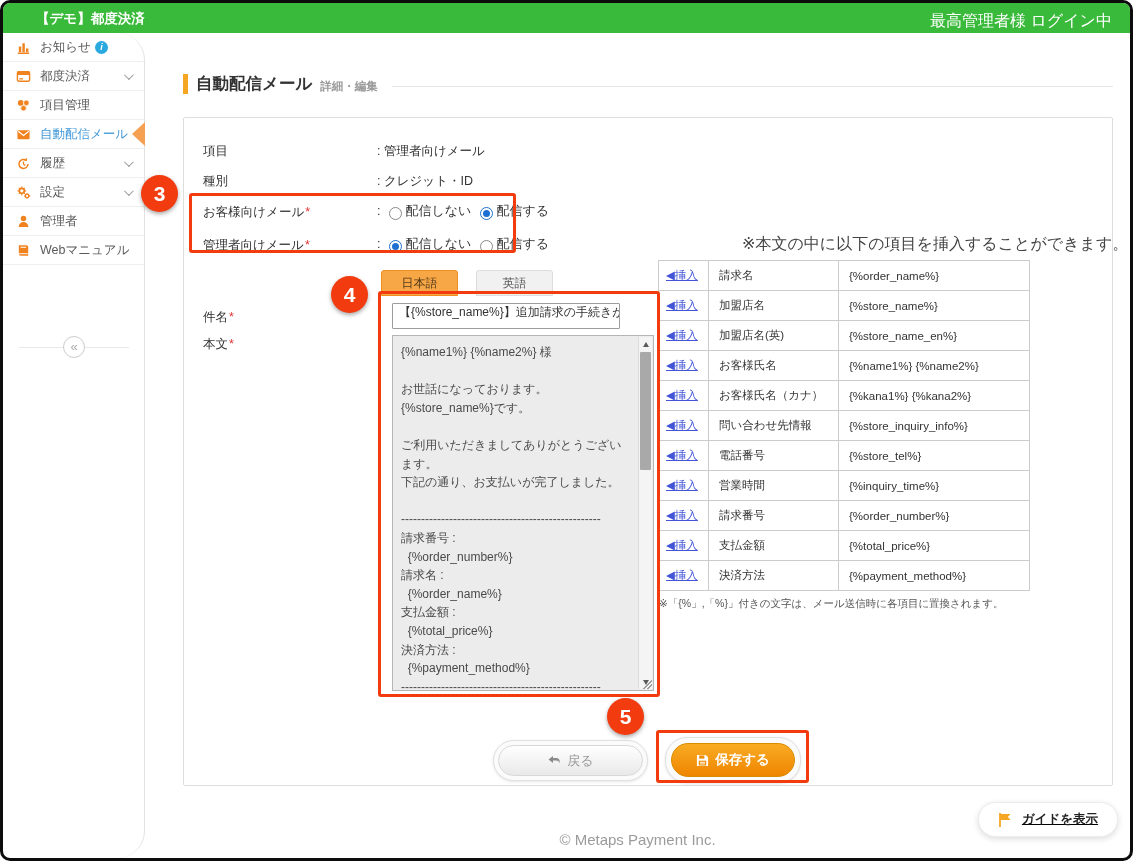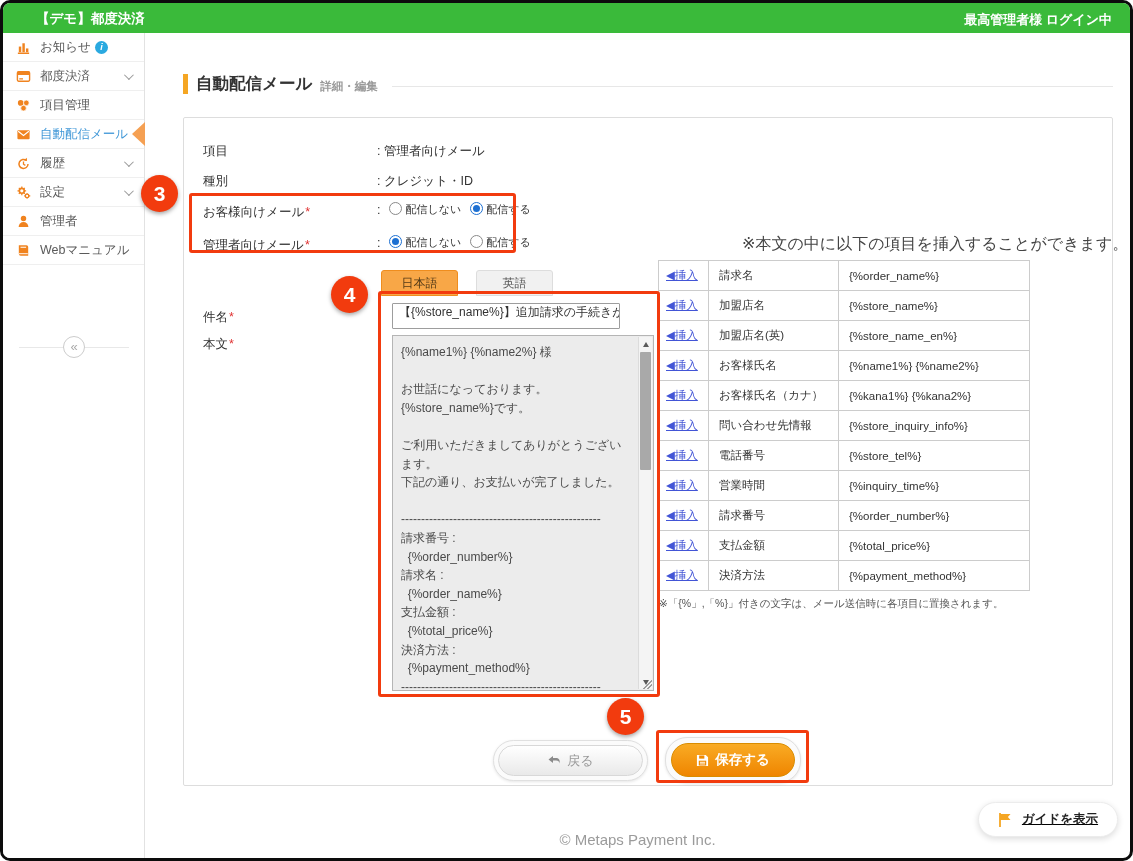--- a/index.html
+++ b/index.html
@@ -3,24 +3,24 @@
 <meta charset="utf-8">
 <style>
   * { margin:0; padding:0; box-sizing:border-box; }
   body { font-family:"Liberation Sans","DejaVu Sans",sans-serif; background:#fff; }
   .frame { position:relative; width:1133px; height:861px; border:3px solid #0c0c0c; border-radius:10px; overflow:hidden; background:#fff; }
   .abs { position:absolute; }
 
   
   .topbar { position:absolute; top:0; left:0; right:0; height:30px; background:#3aba3a; }
   .topbar .app-title { position:absolute; left:33px; top:7px; color:#fff; font-size:13.5px; font-weight:bold; }
-  .topbar .login { position:absolute; right:18px; top:8px; color:#fff; font-size:13px;font-weight:bold; }
-
-  
-  .sidebar { position:absolute; top:30px; left:0; bottom:0; width:142px; background:#fff; border-right:1px solid #e2e2e2; }
+  .topbar .login { position:absolute; right:18px; top:8px; color:#fff; font-size:16px; }
+
+  
+  .sidebar { position:absolute; top:30px; left:0; bottom:0; width:142px; background:#fff; border-right:1px solid #e2e2e2;border-radius:27px; }
   .side-item { position:relative; height:29px; border-bottom:1px solid #efefef; display:flex; align-items:center; cursor:pointer; }
   .side-item .sicon { width:16px; height:16px; margin-left:12px; display:inline-flex; align-items:center; justify-content:center; flex:0 0 16px; }
   .side-item .slabel { margin-left:9px; font-size:12.5px; color:#5a5a5a; white-space:nowrap; }
   .side-item.active .slabel { color:#3f97d7; }
   .badge { width:13px; height:13px; margin-left:4px; border-radius:50%; background:#2aa9e0; color:#fff; font-size:9px; font-weight:bold; font-style:italic; display:inline-flex; align-items:center; justify-content:center; }
   .chev { position:absolute; right:13px; top:11px; width:7px; height:7px; border-right:1.5px solid #9a9a9a; border-bottom:1.5px solid #9a9a9a; transform:rotate(45deg) translateY(-2px); }
   .active-arrow { position:absolute; right:-1px; top:2px; width:0; height:0; border-right:13px solid #f5a053; border-top:12px solid transparent; border-bottom:12px solid transparent; }
   .collapse-wrap { position:absolute; top:302px; left:0; width:142px; height:24px; }
   .collapse-line { position:absolute; top:12px; left:16px; right:16px; height:1px; background:#e8e8e8; }
   .collapse-btn { position:absolute; left:60px; top:1px; width:22px; height:22px; border:1px solid #ccc; border-radius:50%; background:#fff; color:#aaa; font-size:13px; line-height:19px; text-align:center; cursor:pointer; }
@@ -32,21 +32,21 @@
   .page-subtitle { font-size:11.5px; font-weight:600; color:#999; margin-left:8px; margin-top:4px; }
   .head-line { flex:1; height:1px; background:#e7e7e7; margin-left:14px; margin-top:4px; }
 
   
   .card { position:absolute; left:180px; top:114px; width:930px; height:669px; background:#fff; border:1px solid #ddd; border-radius:2px; }
 
   .flabel { position:absolute; left:200px; font-size:12.5px; color:#333; }
   .req { color:#e03131; margin-left:1px; }
   .fvalue { position:absolute; left:374px; font-size:12.5px; color:#333; }
   .radio-row { display:flex; align-items:center; gap:9px; }
-  .radio-opt { display:inline-flex; align-items:flex-start; gap:3px; cursor:pointer; font-size:11px; color:#333; }
+  .radio-opt { display:inline-flex; align-items:flex-end; gap:3px; cursor:pointer; font-size:13px; color:#333; }
   .radio { width:13px; height:13px; border:1.5px solid #8a8a8a; border-radius:50%; background:#fff; position:relative; display:inline-block; }
   .radio.checked { border-color:#1d70d2; }
   .radio.checked::after { content:""; position:absolute; inset:2px; background:#1d70d2; border-radius:50%; }
 
   
   .tabs { position:absolute; left:378px; top:267px; display:flex; gap:18px; }
   .tab { width:77px; height:26px; line-height:24px; text-align:center; font-size:12px; color:#555; background:#f1f1f1; border:1px solid #ddd; border-radius:3px 3px 0 0; cursor:pointer; }
   .tab.active { background:#f8a747; border-color:#ef8d1e; color:#523a17; }
 
   

